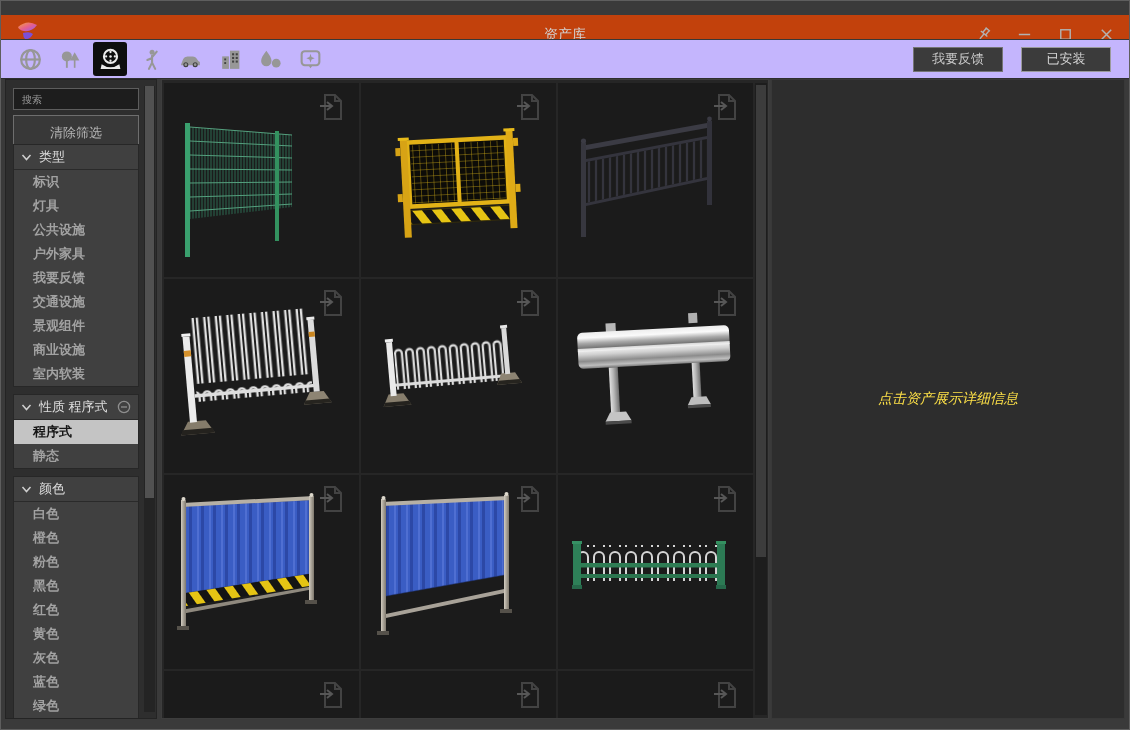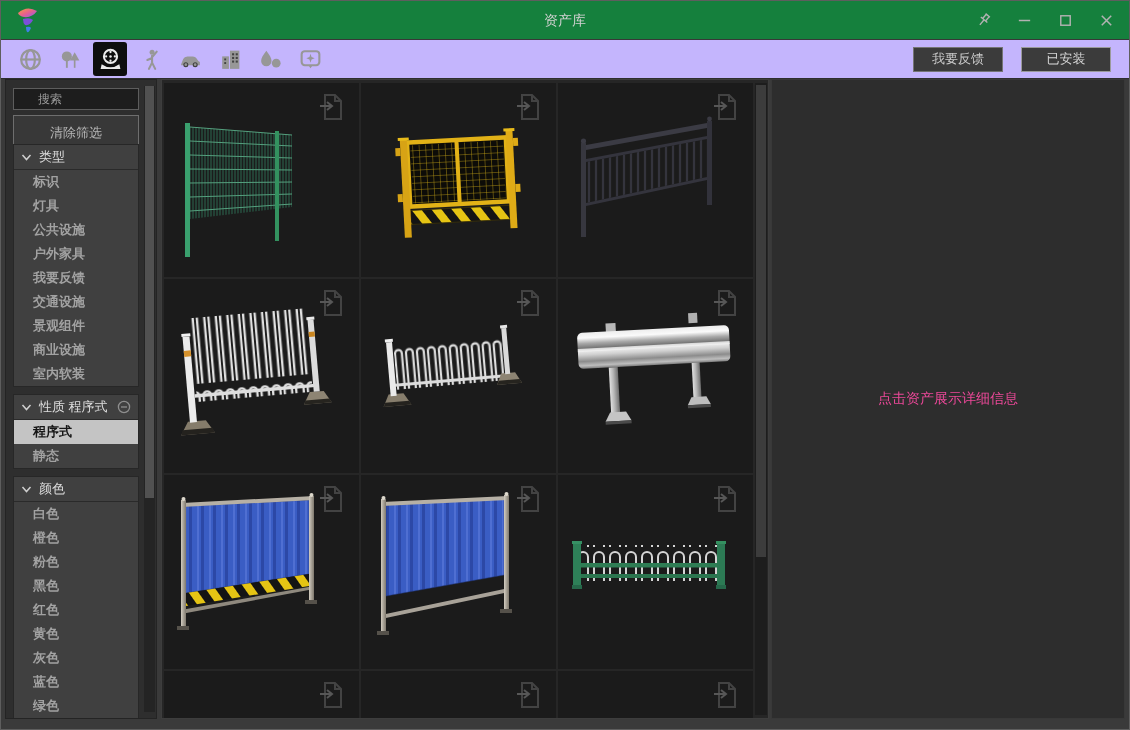--- a/index.html
+++ b/index.html
@@ -1,40 +1,40 @@
 <!DOCTYPE html>
 <html><head>
 <meta charset="utf-8">
 <style>
   * { box-sizing: border-box; margin: 0; padding: 0; }
   html,body { background:#222; }
   body { font-family:"Liberation Sans", sans-serif; }
   .window { position:relative; width:1130px; height:730px; background:#3a3a3a; border:1px solid #5e5e5e; overflow:hidden; }
 
   
-  .titlebar { position:absolute; left:0; top:0; right:0; height:38px; background:#15803d; }
+  .titlebar { position:absolute; left:0; top:14px; right:0; height:38px; background:#c2410c; }
   .logo { position:absolute; left:14px; top:5px; width:26px; height:30px; }
   .win-title { position:absolute; left:0; right:0; top:0; height:38px; line-height:38px; text-align:center; color:#d2d2d2; font-size:14px; }
   .win-controls { position:absolute; right:8px; top:0; height:38px; display:flex; align-items:center; }
   .win-btn { width:30px; height:26px; margin-left:11px; background:transparent; border:none; display:flex; align-items:center; justify-content:center; cursor:pointer; }
 
   
   .toolbar { position:absolute; left:0; top:38px; right:0; height:40px; background:#c4b5fd; border-top:1px solid #383838; border-bottom:1px solid #2e2e2e; display:flex; align-items:center; padding:0 18px 0 12px; }
   .tool { width:34px; height:34px; margin-right:6px; border:none; background:transparent; border-radius:3px; display:flex; align-items:center; justify-content:center; cursor:pointer; }
   .tool.active { background:#0e0e0e; }
   .tb-spacer { flex:1; }
   .tb-btn { width:90px; height:25px; background:#3b3b3b; border:1px solid #757575; color:#c9c9c9; font-size:13px; font-family:inherit; cursor:pointer; margin-left:18px; }
   .tb-btn.installed { border-color:#9a9a9a; color:#d6d6d6; }
 
   
   .content { position:absolute; left:4px; right:4px; top:78px; height:640px; }
 
   
   .sidebar { position:absolute; left:0; top:0; width:152px; height:640px; background:#2e2e2e; border:1px solid #242424; overflow:hidden; }
-  .search-input { position:absolute; left:7px; top:8px; width:126px; height:22px; background:#1d1d1d; border:1px solid #5d5d5d; color:#cfcfcf; font-size:12px; font-family:inherit; padding:0 24px; }
+  .search-input { position:absolute; left:7px; top:8px; width:126px; height:22px; background:#1d1d1d; border:1px solid #5d5d5d; color:#cfcfcf; font-size:10px; font-family:inherit; padding:0 8px; }
   .search-input::placeholder { color:#9a9a9a; }
   .clear-btn { position:absolute; left:7px; top:35px; width:126px; height:35px; background:#383838; border:1px solid #6e6e6e; color:#b8b8b8; font-size:13px; font-family:inherit; cursor:pointer; }
   .filters { position:absolute; left:7px; top:64px; width:126px; bottom:0; overflow:hidden; }
   .fsection { background:#404040; border:1px solid #272727; margin-bottom:7px; }
   .fheader { height:25px; display:flex; align-items:center; padding:0 7px; color:#dedede; font-size:13px; border-bottom:1px solid #2a2a2a; cursor:pointer; }
   .fheader .chev { margin-right:7px; display:flex; }
   .fheader .remove { margin-left:auto; display:flex; cursor:pointer; }
   .fitem { list-style:none; height:24px; line-height:24px; padding-left:19px; color:#a2a2a2; font-size:13px; cursor:pointer;font-weight:bold; }
   .fitem.selected { background:#c4c4c4; color:#161616; }
   .sb-scroll { position:absolute; right:1px; top:6px; width:11px; bottom:6px; background:#242424; }
@@ -44,21 +44,21 @@
   .grid-panel { position:absolute; left:156px; top:0; width:608px; height:640px; background:#262626; border:1px solid #3d3d3d; overflow:hidden; }
   .tiles { position:absolute; left:2px; top:3px; right:15px; bottom:0; display:grid; grid-template-columns:repeat(3,1fr); grid-auto-rows:194px; gap:2px; overflow:hidden; }
   .tile { position:relative; background:#1b1b1b; cursor:pointer; }
   .thumb-svg { position:absolute; inset:0; width:100%; height:100%; }
   .export { position:absolute; top:8px; right:12px; width:30px; height:32px; cursor:pointer; }
   .grid-scroll { position:absolute; right:1px; top:3px; width:12px; bottom:3px; background:#1d1d1d; }
   .grid-scroll .thumb { position:absolute; left:1px; right:1px; top:2px; height:472px; background:#3c3c3c; }
 
   
   .detail-panel { position:absolute; left:766px; right:0; top:0; height:640px; background:#2d2d2d; border:1px solid #383838; display:flex; align-items:center; justify-content:center; }
-  .detail-msg { color:#ec4899; font-size:14px; }
+  .detail-msg { color:#fde047; font-size:14px;font-style:italic; }
 </style>
 </head>
 <body>
 
 <div class="window">
 
   <div class="titlebar">
     <div class="logo">
       <svg viewBox="0 0 26 30" width="26" height="30">
         <defs>

